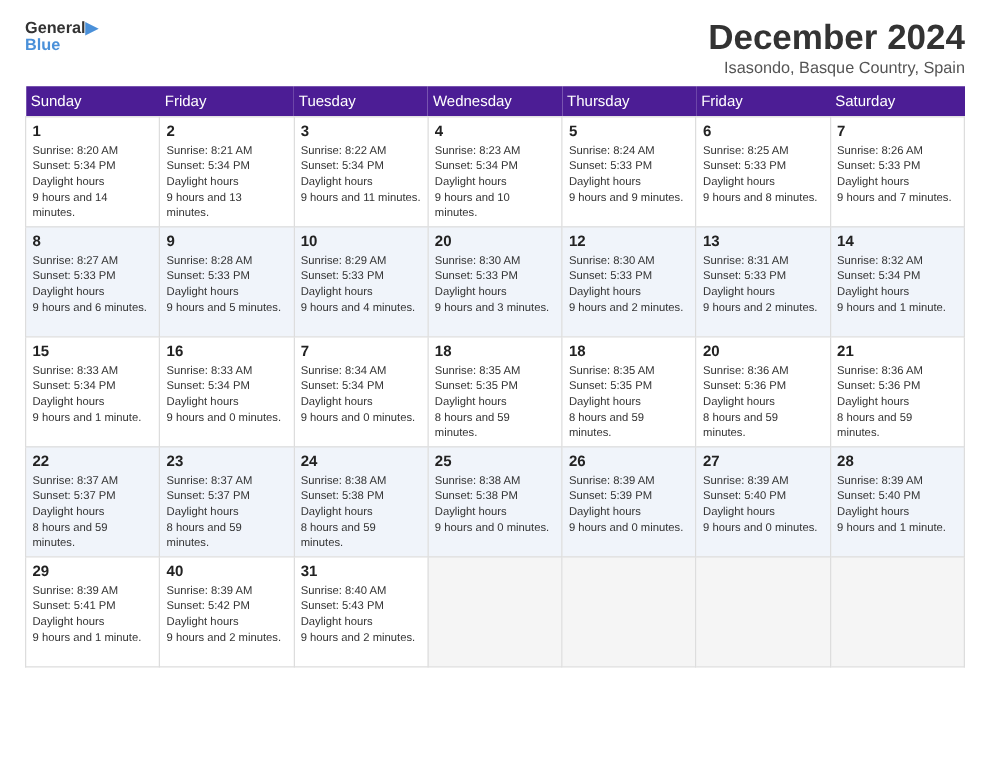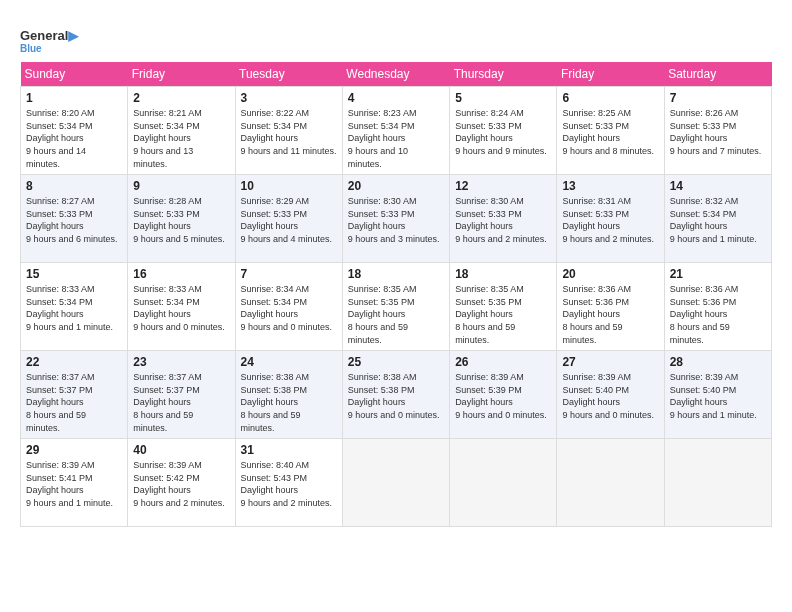--- a/index.html
+++ b/index.html
@@ -6,21 +6,21 @@
     body {
       width: 792px;
       height: 612px;
       font-family: Arial, sans-serif;
       background: #fff;
       overflow: hidden;
     }
     .page {
       width: 792px;
       height: 612px;
-      padding: 29px 20px 10px 20px;
+      padding: 15px 20px 10px 20px;
     }
     .header {
       display: flex;
       justify-content: space-between;
       align-items: flex-start;
       margin-bottom: 8px;
     }
     .logo {
       display: flex;
       align-items: center;
@@ -38,21 +38,21 @@
     .sub-title {
       font-size: 13px;
       color: #555;
     }
     .calendar {
       width: 100%;
       border-collapse: collapse;
       font-size: 10px;
     }
     .calendar th {
-      background-color: #ec4899;
+      background-color: #4c1d95;
       color: white;
       padding: 5px 4px;
       text-align: left;
       font-size: 12px;
       font-weight: normal;
     }
     .calendar td {
       border: 1px solid #ddd;
       padding: 4px 5px;
       vertical-align: top;
@@ -82,23 +82,27 @@
     }
   </style>
 </head>
 <body>
 
 <div class="page">
   <div class="header">
     <div class="logo">
   <div style="display:flex;flex-direction:column;line-height:1.1;">
     <span style="font-size:13px;font-weight:bold;color:#333;">General<span style="color:#4a90d9;">▶</span></span>
-    <span style="font-size:10px;font-weight:bold;color:#4a90d9;">Blue</span>
+    <span style="font-size:13px;font-weight:bold;color:#4a90d9;">Blue</span>
   </div>
 </div>
+    <div class="title-block">
+      <div class="main-title">December 2024</div>
+      <div class="sub-title">Isasondo, Basque Country, Spain</div>
+    </div>
   </div>
 
   <table class="calendar">
     <thead>
       <tr>
         <th>Sunday</th>
         <th>Friday</th>
         <th>Tuesday</th>
         <th>Wednesday</th>
         <th>Thursday</th>

